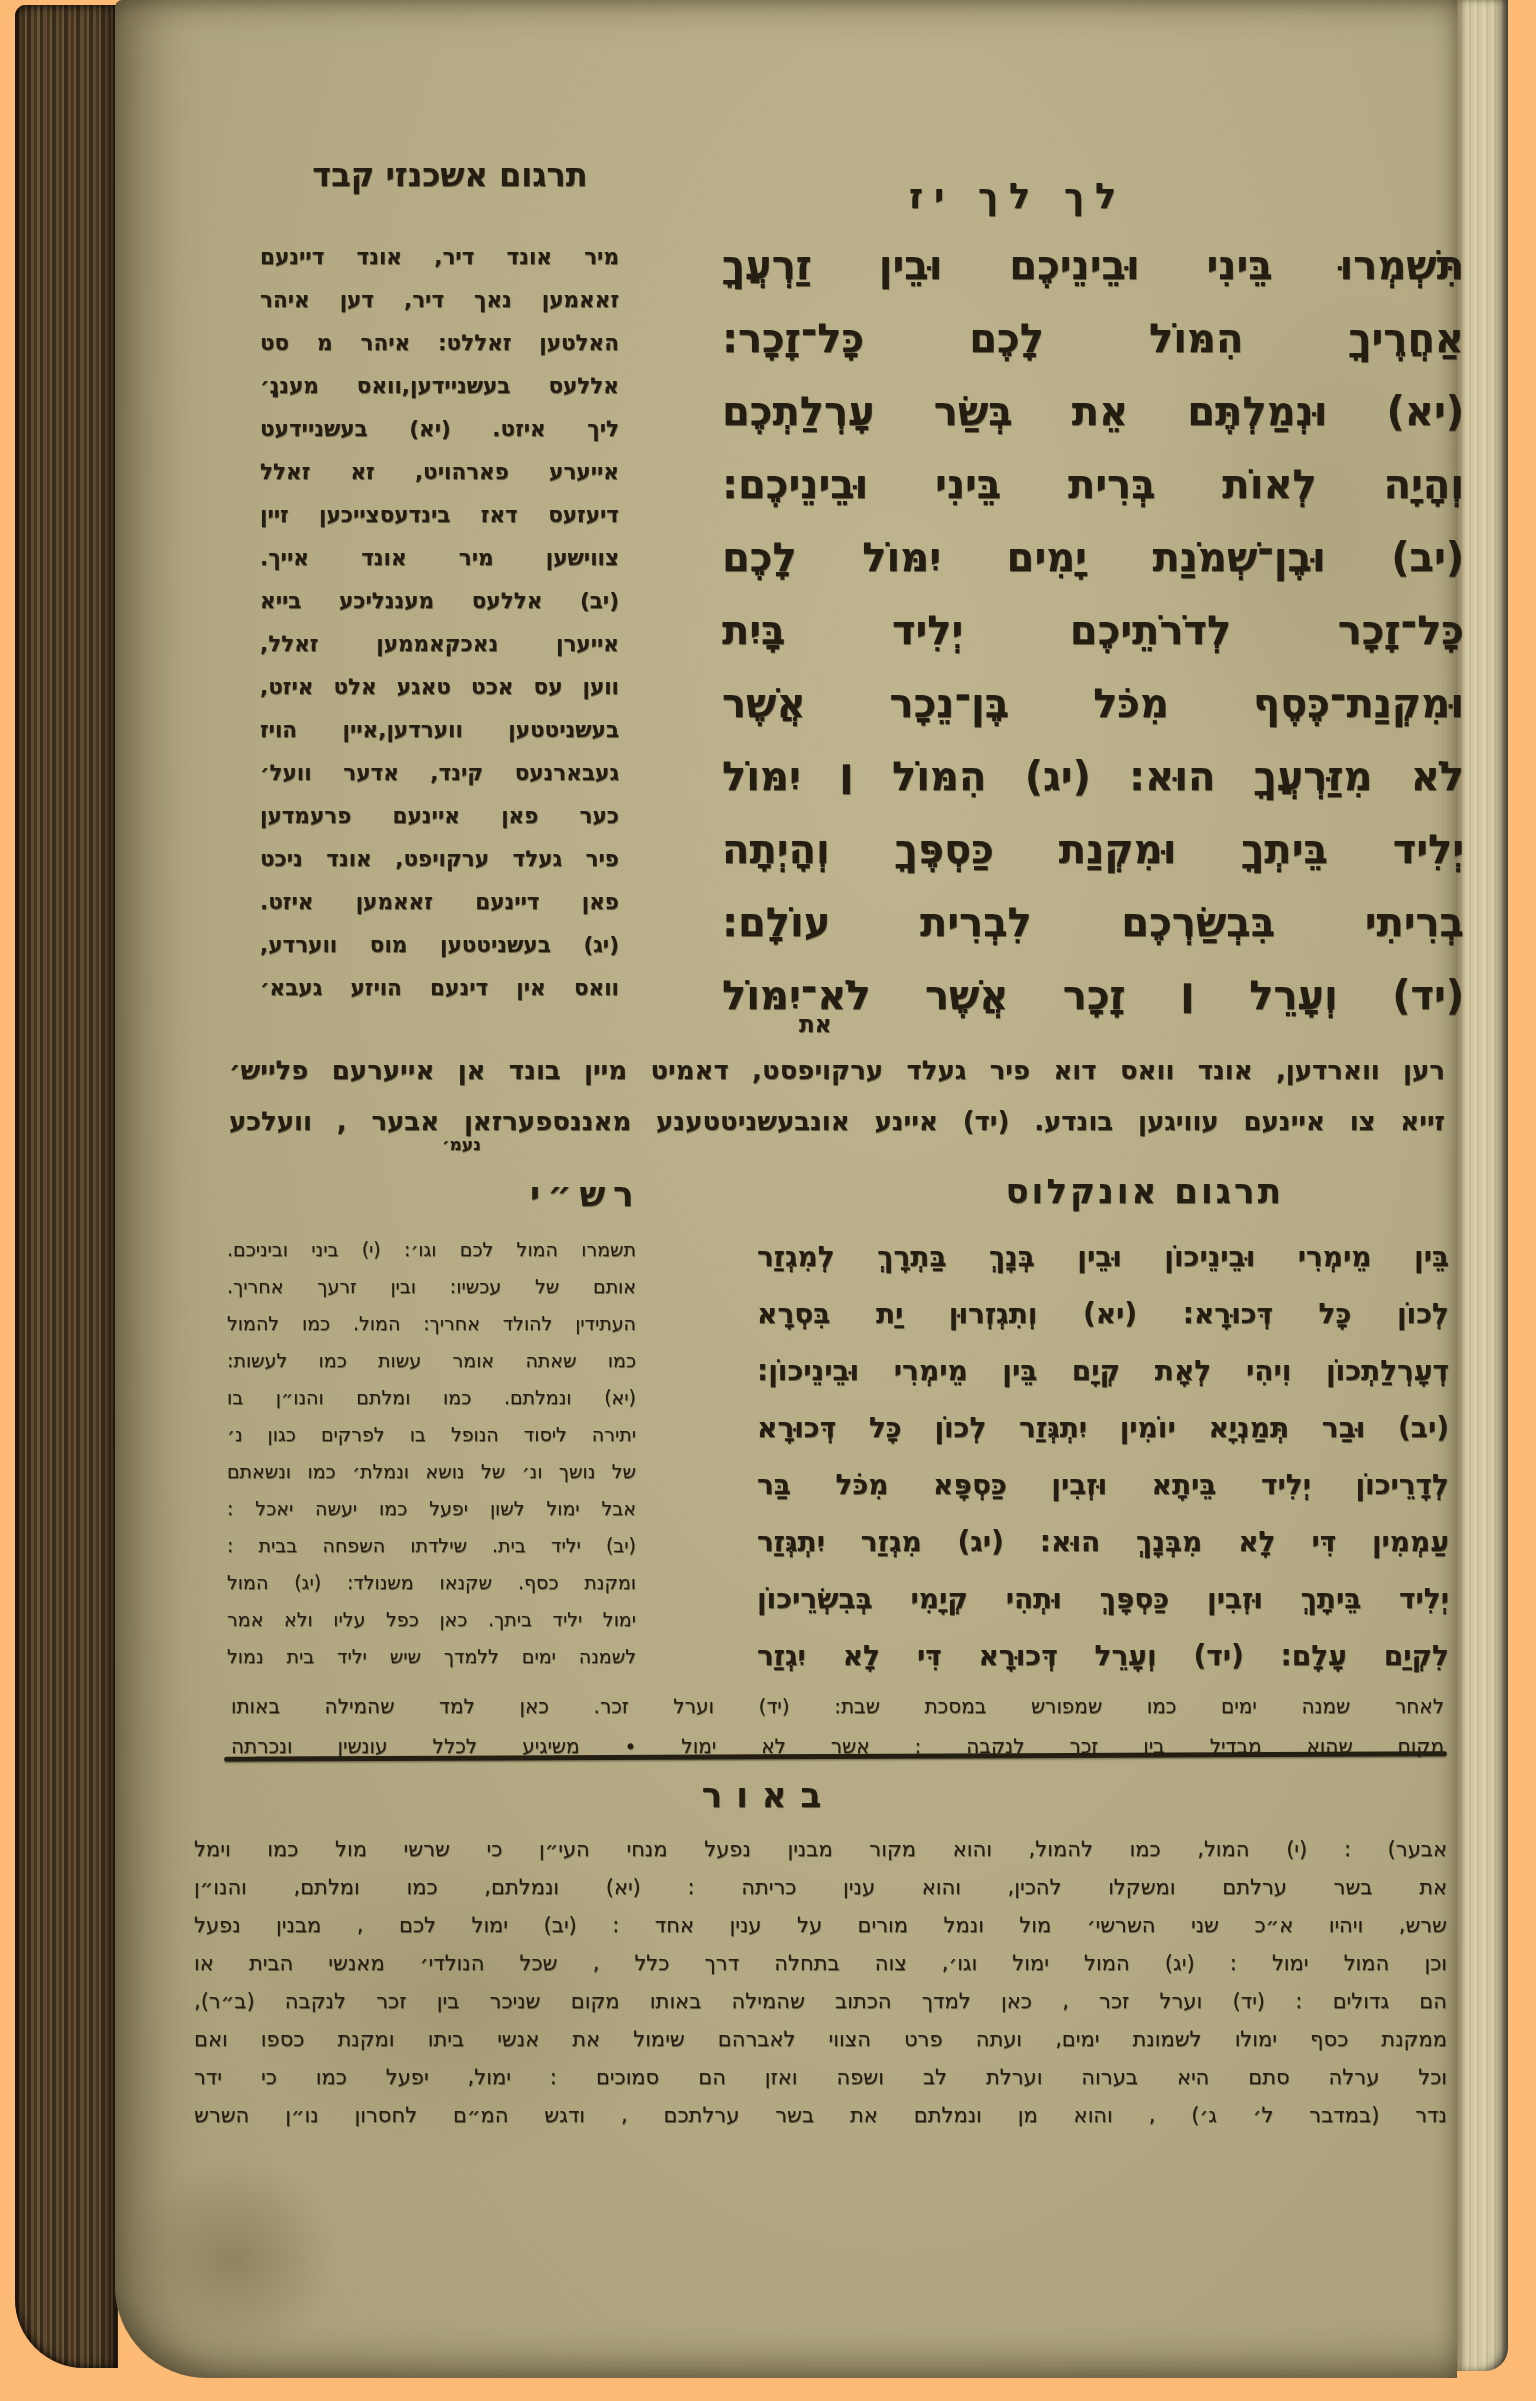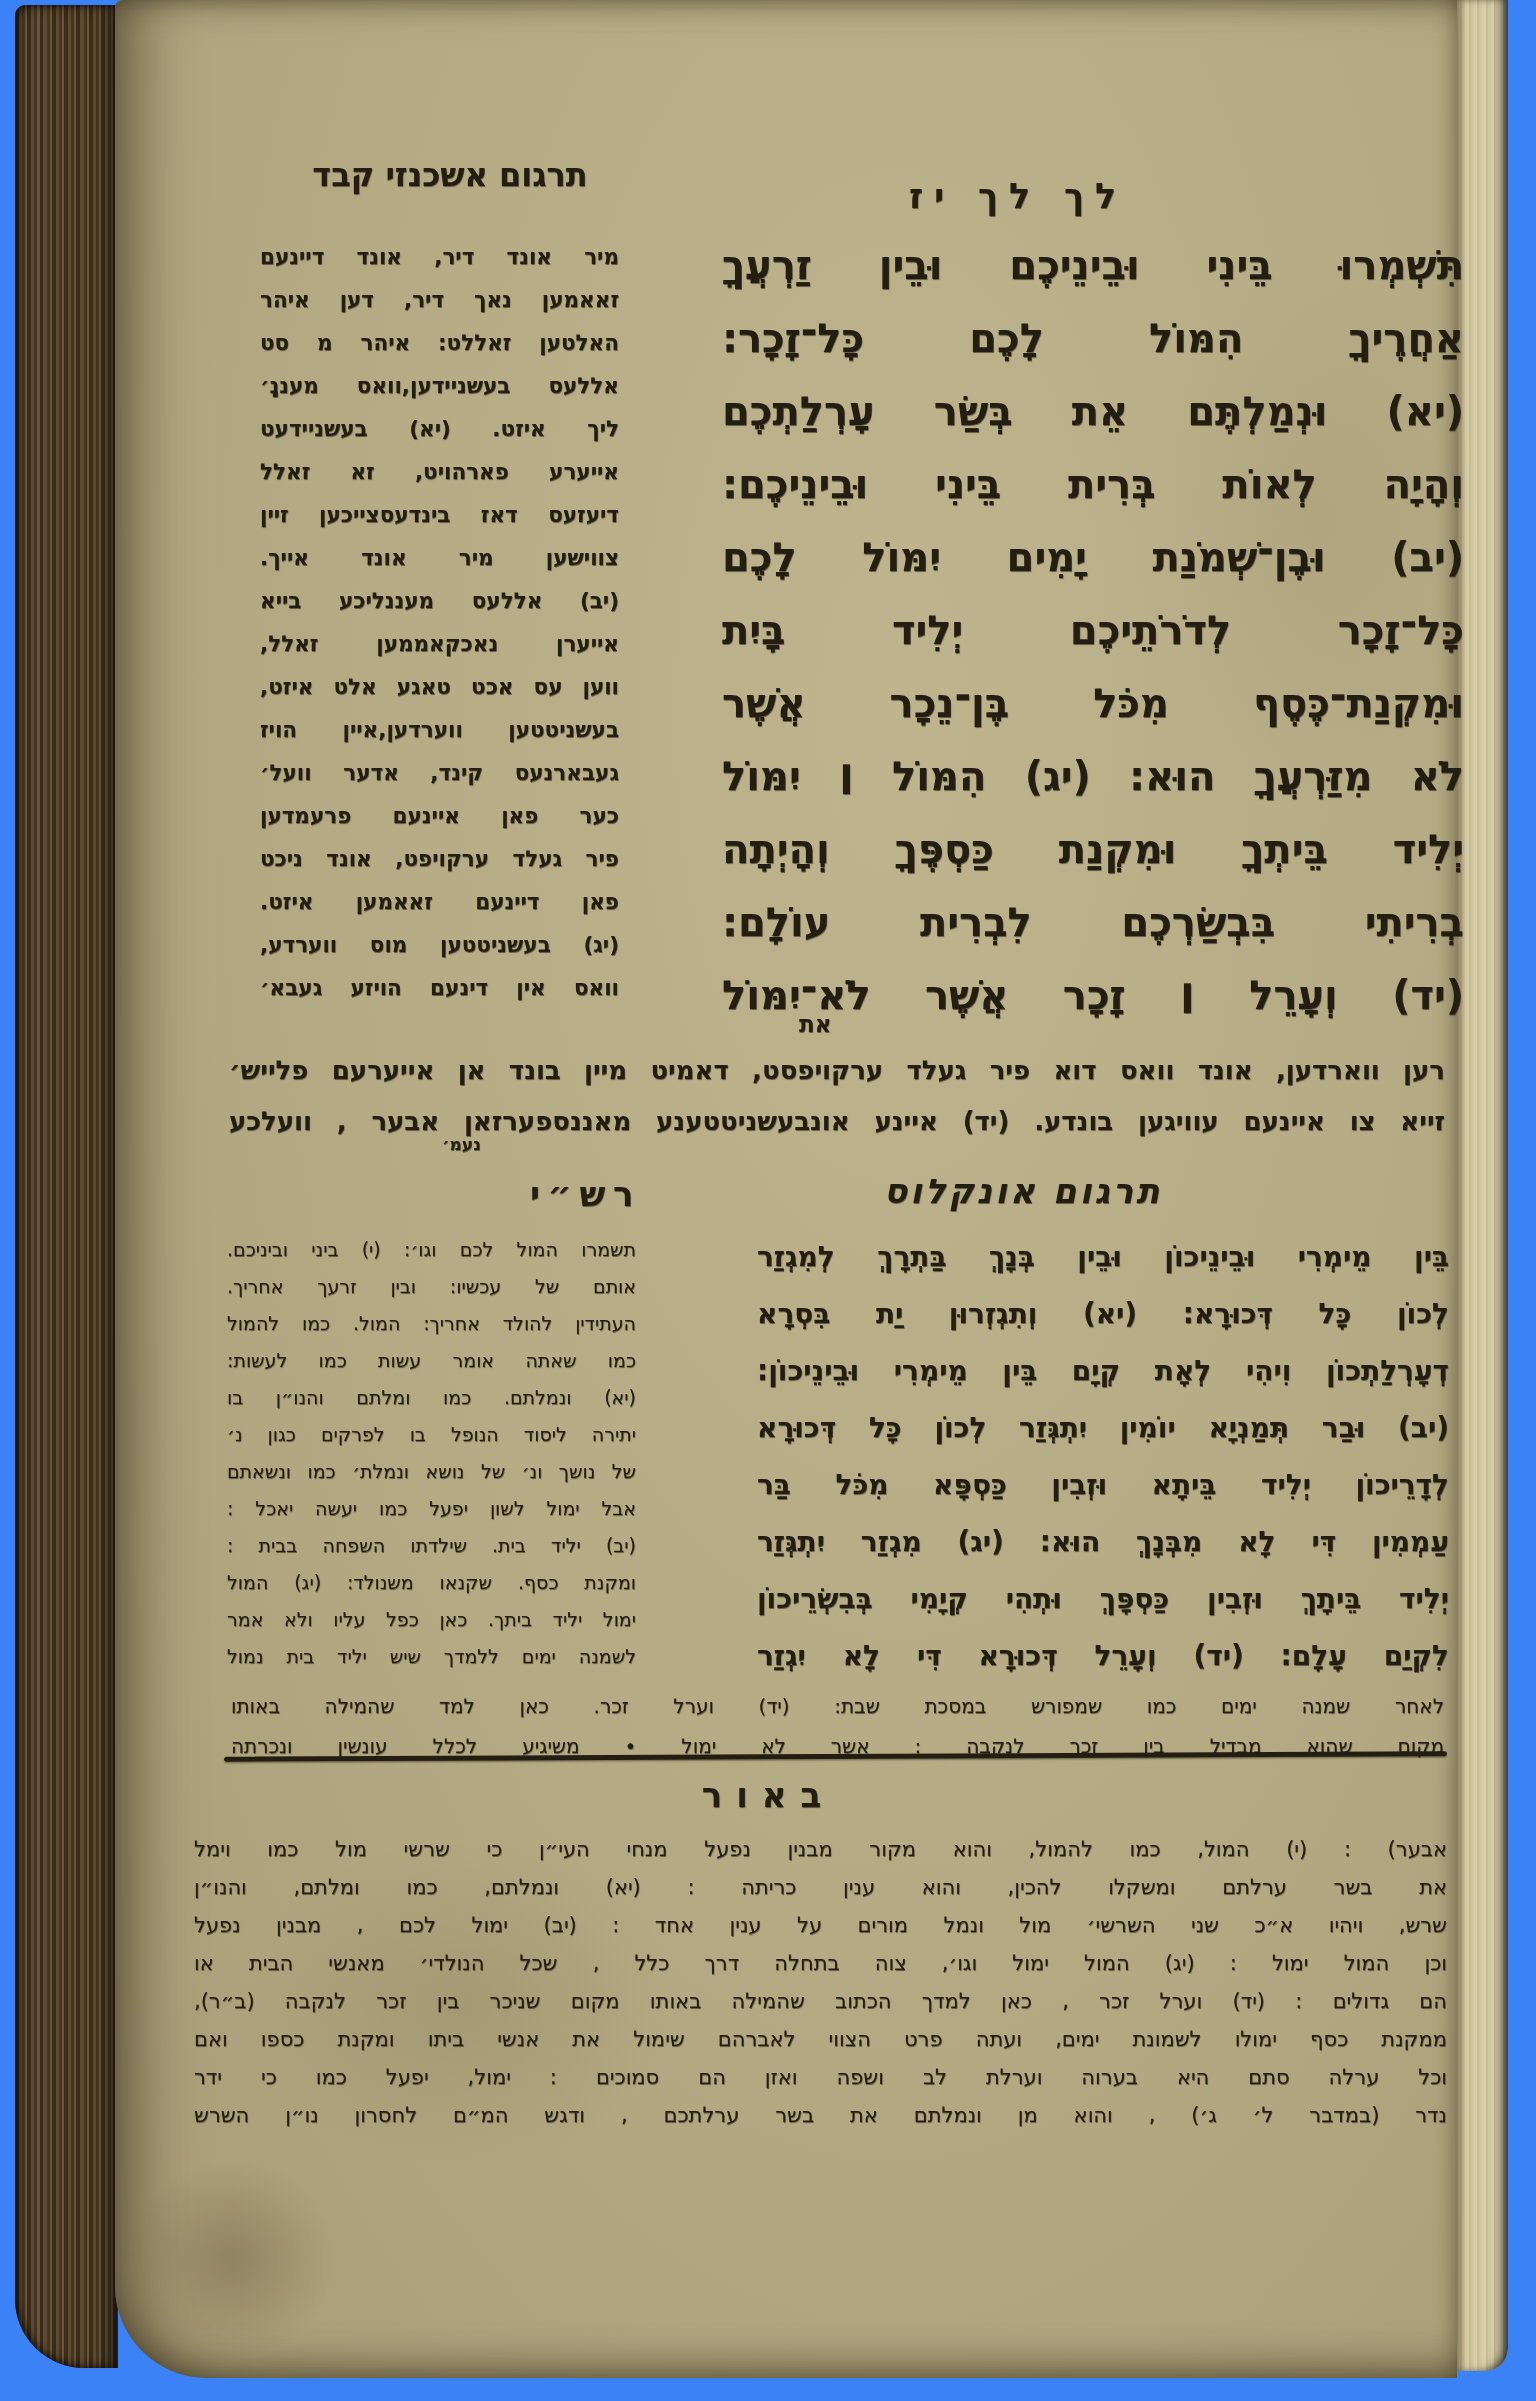--- a/index.html
+++ b/index.html
@@ -1,18 +1,18 @@
 <!DOCTYPE html>
 <html lang="he" style="font-size:12.3px"><head>
 <meta charset="utf-8">
 <style>
   html,body{margin:0;padding:0;background:#050403;}
   .stage{
     position:relative;width:1537px;height:2401px;overflow:hidden;
-    background:#3b82f6;
+    background:#fdba74;
     font-family:"DejaVu Sans",sans-serif;
     direction:rtl;
   }
   
   .stack{
     position:absolute;left:15.4px;top:4.6px;width:103px;height:2363px;
     background:repeating-linear-gradient(90deg,#33271736 0 0,#3a2c1a 0 3.8px,#5e4a31 3.8px 7px,#46361f 7px 10px,#6b5539 10px 12.3px);
     border-radius:10.8px 0 0 69px;
     box-shadow:inset -9.2px 0 12.3px rgba(0,0,0,.55), inset 4.6px 0 7.7px rgba(0,0,0,.6);
   }
@@ -54,21 +54,21 @@
   .torah-catchword{left:799px;top:1011px;font-size:23px;font-weight:bold;}
 
   .yiddish{left:260px;top:235px;width:359px;font-size:21.5px;font-weight:bold;line-height:43px;}
   .yiddish .ln{height:43px;}
   .printer-dot{left:270px;top:378px;font-size:28px;font-weight:bold;}
 
   .bridge{left:229px;top:1045px;width:1216px;font-size:26px;font-weight:bold;line-height:51px;}
   .bridge .ln{height:51px;}
   .bridge-fragment{left:442px;top:1134px;font-size:17px;font-weight:bold;}
 
-  .onkelos-title{left:884px;top:1171px;width:400px;font-size:34px;font-weight:bold;text-align:left;letter-spacing:3.1px;font-style:italic;}
+  .onkelos-title{left:884px;top:1171px;width:400px;font-size:34px;font-weight:bold;text-align:right;letter-spacing:3.1px;}
   .rashi-title{left:503px;top:1174px;width:165px;font-size:34px;font-weight:bold;text-align:center;letter-spacing:7.7px;}
 
   .onkelos{left:757px;top:1228px;width:692px;font-size:28px;font-weight:bold;line-height:57px;}
   .onkelos .ln{height:57px;}
 
   .rashi{left:227px;top:1231px;width:409px;font-size:19px;line-height:37px;font-weight:500;}
   .rashi .ln{height:37px;}
 
   .rashi-bottom{left:231px;top:1686px;width:1213px;font-size:20px;line-height:40px;}
   .rashi-bottom .ln{height:40px;}

